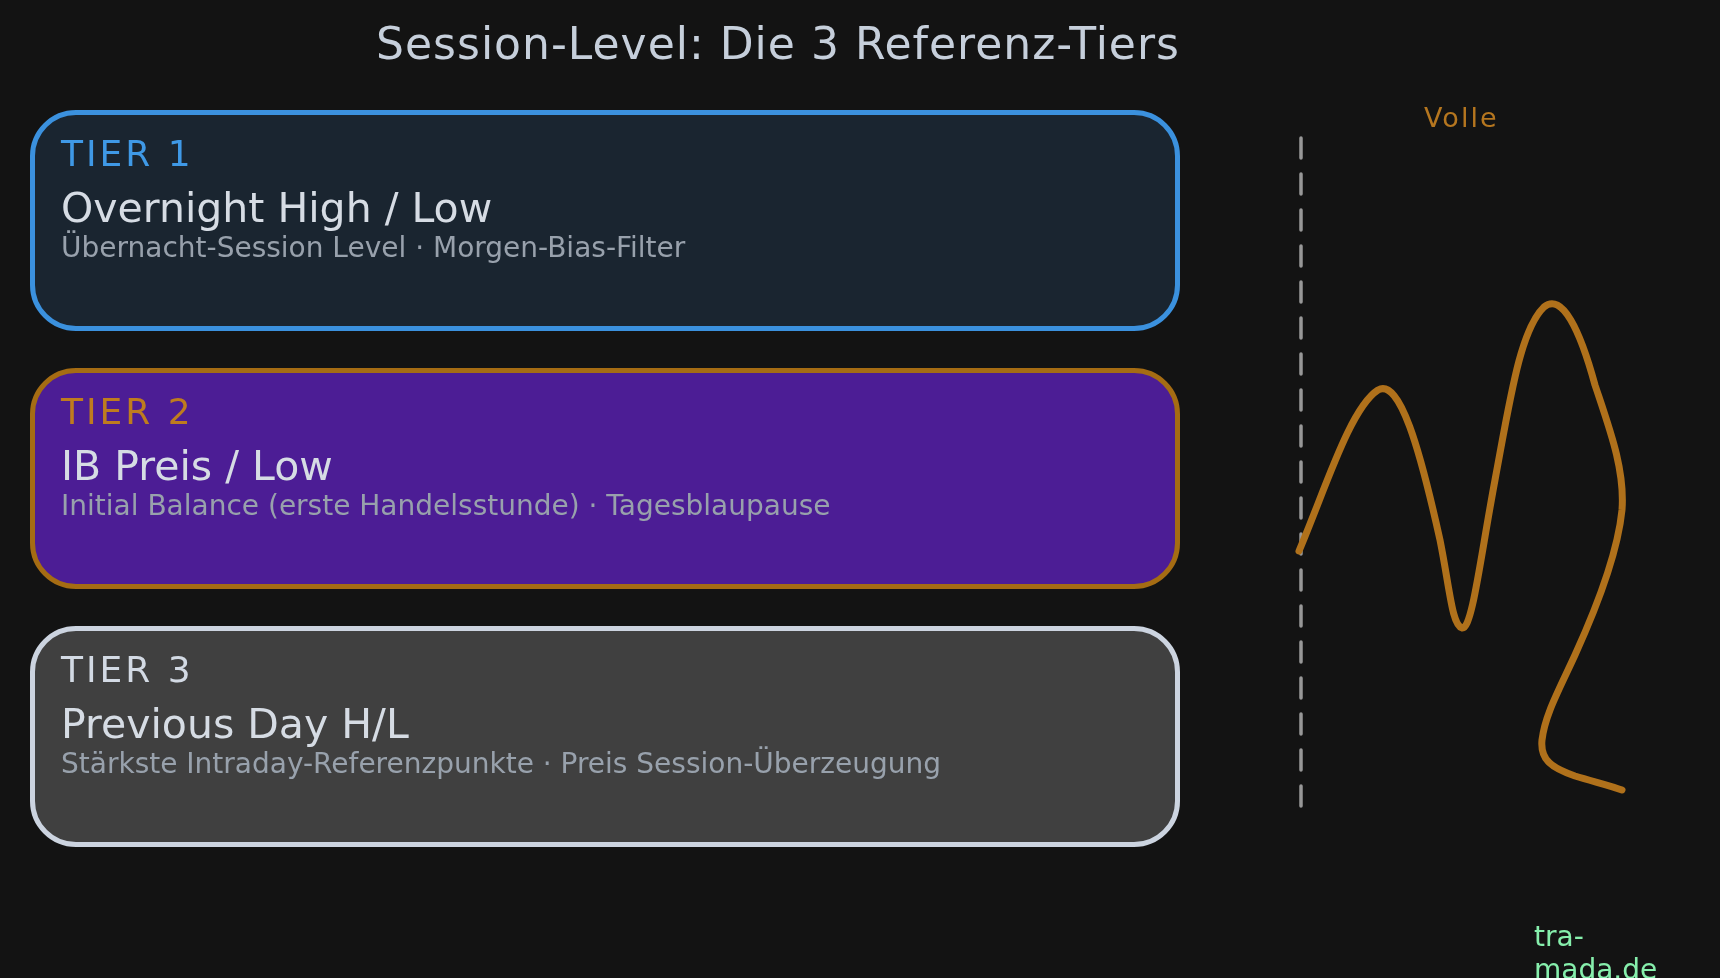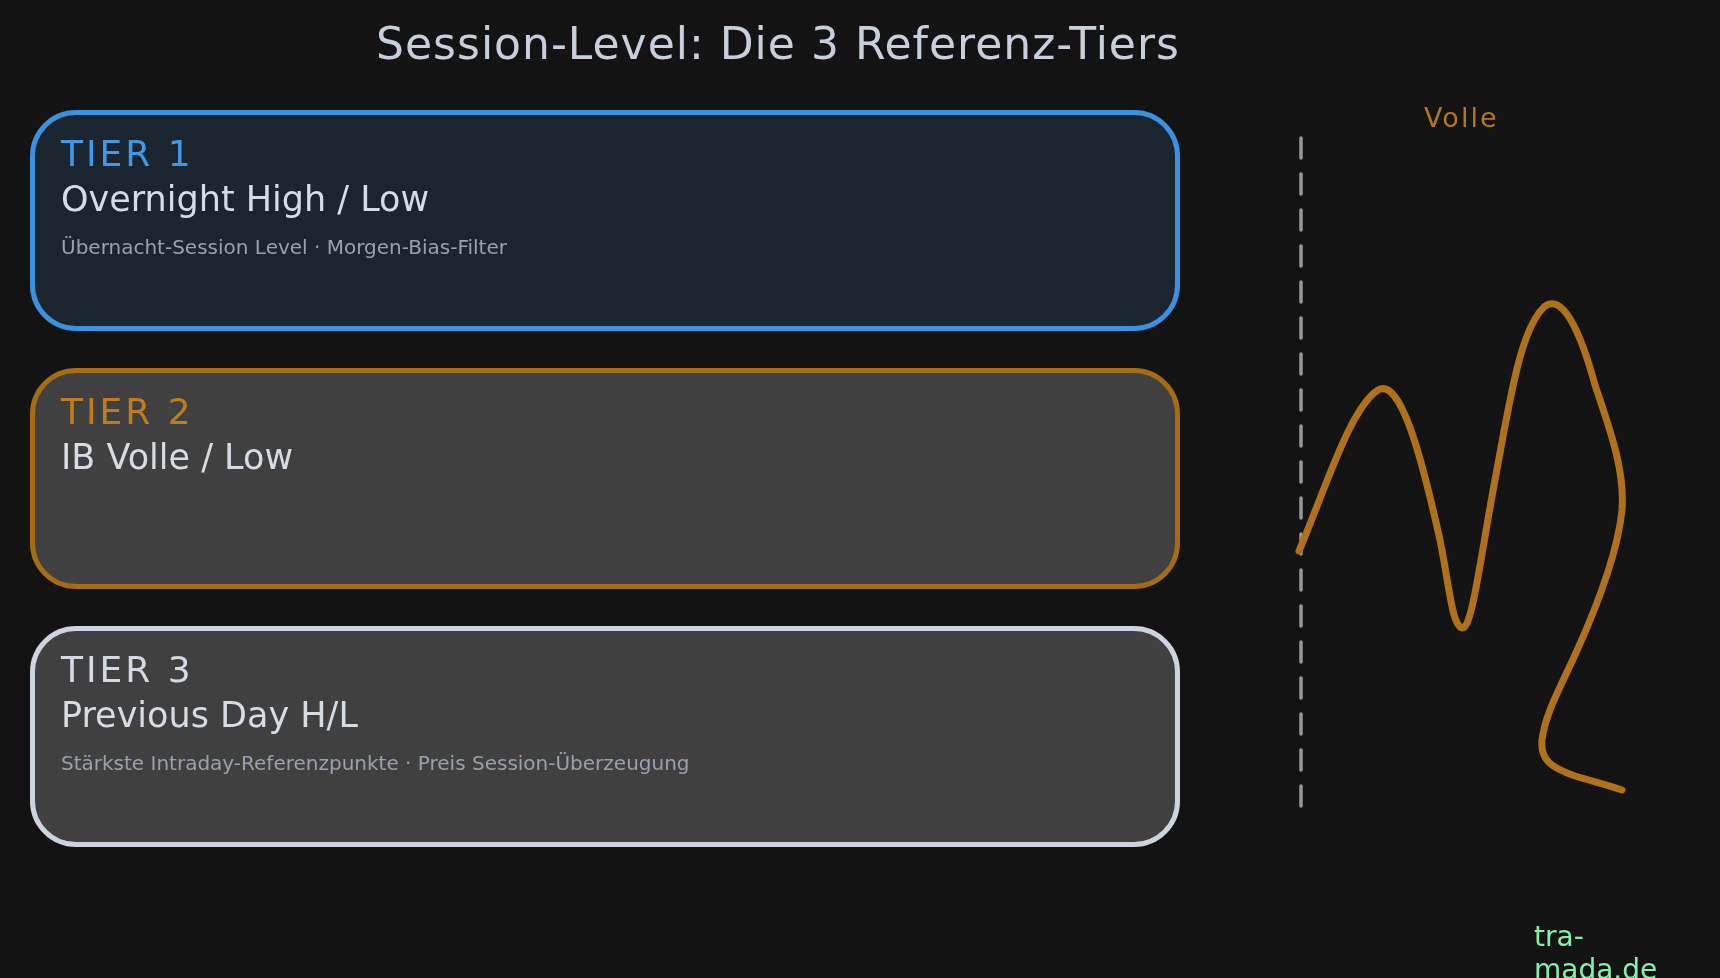--- a/index.html
+++ b/index.html
@@ -31,39 +31,39 @@
     position: absolute;
     left: 30px;
     width: 1150px;
     height: 221px;
     box-sizing: border-box;
     border-radius: 46px;
     border: 5px solid;
     padding: 18px 24px 12px 26px;
   }
   .tier-card.tier-1 { top: 110px; background: #1a2530; border-color: #3b91de; }
-  .tier-card.tier-2 { top: 368px; background: #404040; border-color: #a56c13; }
+  .tier-card.tier-2 { top: 368px; background: #4c1d95; border-color: #a56c13; }
   .tier-card.tier-3 { top: 626px; background: #404040; border-color: #ccd4e0; }
   .tier-label {
     font-size: 36px;
     letter-spacing: 3px;
     line-height: 1.15;
   }
   .tier-1 .tier-label { color: #3f99e6; }
   .tier-2 .tier-label { color: #bf7c1e; }
   .tier-3 .tier-label { color: #d3dae4; }
   .tier-title {
-    margin-top: 6px;
-    font-size: 35px;
+    margin-top: 12px;
+    font-size: 41px;
     line-height: 1.1;
     color: #d6dce4;
   }
   .tier-subtitle {
-    margin-top: 16px;
-    font-size: 20px;
+    margin-top: 0;
+    font-size: 28px;
     line-height: 1.2;
     color: #98a1ac;
   }
   .price-axis-label {
     position: absolute;
     left: 1424px;
     top: 102px;
     font-size: 27px;
     color: #b5761f;
     letter-spacing: 2px;
@@ -89,21 +89,22 @@
   <div class="diagram-title">Session-Level: Die 3 Referenz-Tiers</div>
 
   <div class="tier-card tier-1">
     <div class="tier-label">TIER 1</div>
     <div class="tier-title">Overnight High / Low</div>
     <div class="tier-subtitle">Übernacht-Session Level · Morgen-Bias-Filter</div>
   </div>
 
   <div class="tier-card tier-2">
     <div class="tier-label">TIER 2</div>
-    <div class="tier-title">IB Volle / Low</div>
+    <div class="tier-title">IB Preis / Low</div>
+    <div class="tier-subtitle">Initial Balance (erste Handelsstunde) · Tagesblaupause</div>
   </div>
 
   <div class="tier-card tier-3">
     <div class="tier-label">TIER 3</div>
     <div class="tier-title">Previous Day H/L</div>
     <div class="tier-subtitle">Stärkste Intraday-Referenzpunkte · Preis Session-Überzeugung</div>
   </div>
 
   <svg class="sketch-svg" width="1720" height="978" viewBox="0 0 1720 978">
     <line x1="1301" y1="138" x2="1301" y2="806" stroke="#989898" stroke-width="3.5" stroke-dasharray="20 16" stroke-linecap="round"></line>

